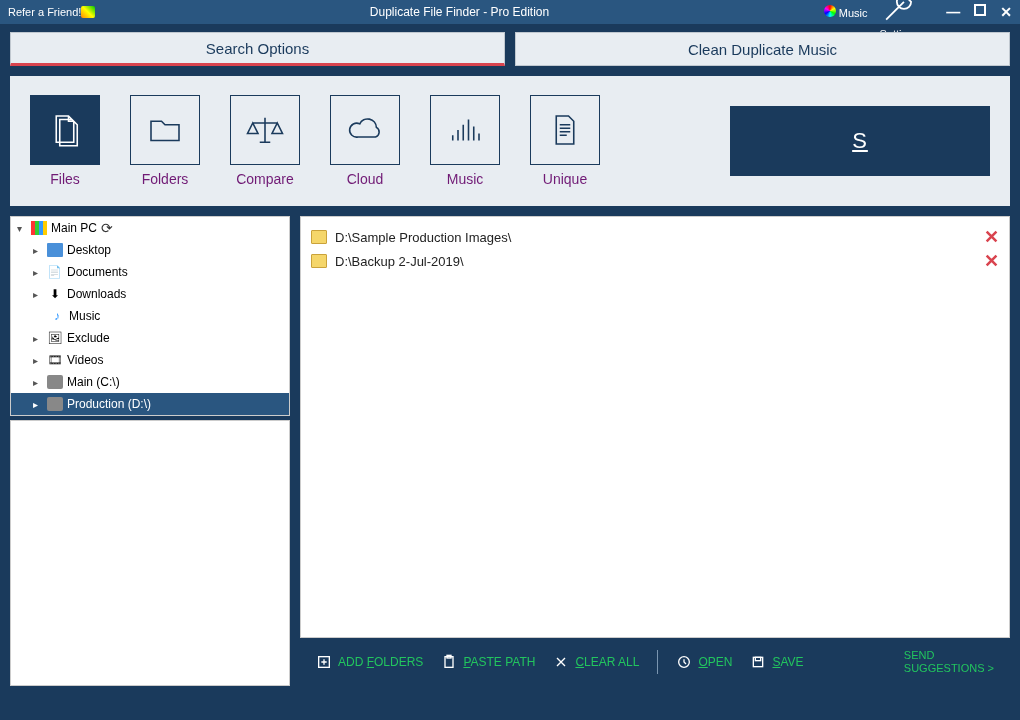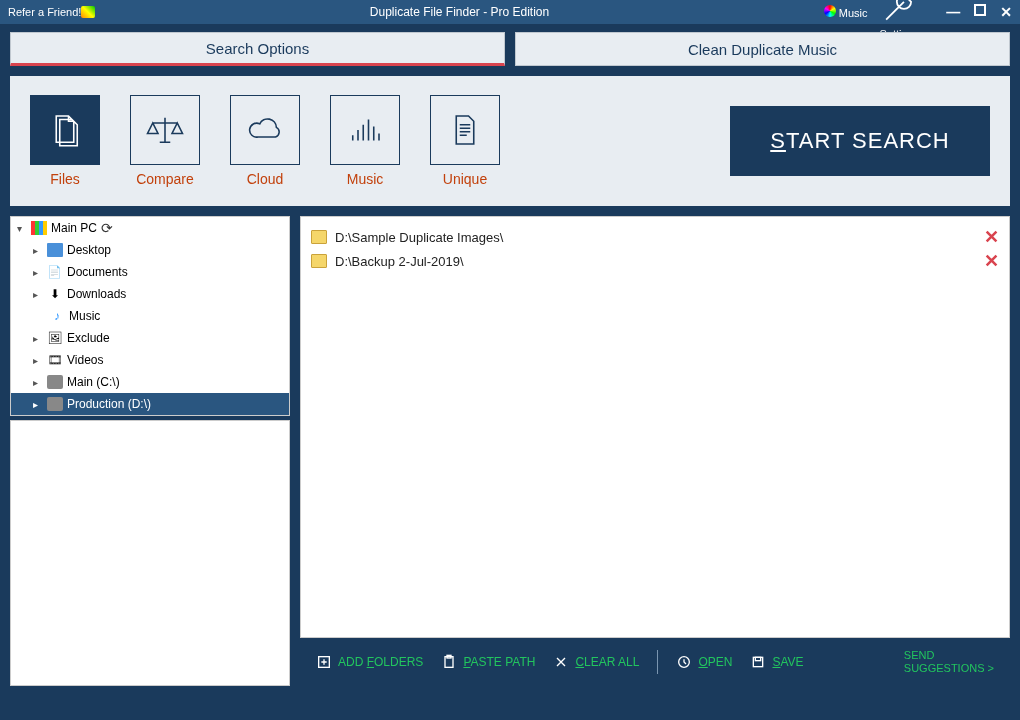--- a/index.html
+++ b/index.html
@@ -9,21 +9,21 @@
 .titlebar-center { flex: 1; text-align: center; font-size: 12px; }
 .titlebar-right { display: flex; align-items: center; gap: 12px; }
 .titlebar-right span { cursor: pointer; }
 .win-controls { display: flex; gap: 14px; margin-left: 12px; font-size: 14px; font-weight: bold; }
 .friend-icon { display:inline-block; width:14px; height:12px; background: linear-gradient(45deg,#f80,#ff0,#0c0); border-radius:2px; }
 .theme-icon { display:inline-block; width:12px; height:12px; background: conic-gradient(#f00,#ff0,#0f0,#0ff,#00f,#f0f,#f00); border-radius:50%; }
 .tabs { height: 42px; background: #1a3a5c; display: flex; gap: 10px; padding: 0 10px; }
 .tab { flex: 1; background: #e8edf2; display: flex; align-items: center; justify-content: center; color: #1a3a5c; font-size: 15px; cursor: pointer; margin-top: 8px; border:1px solid #c0c8d0;}
 .tab.active { border-bottom: 3px solid #d9434e; }
 .toolbar { height: 130px; background: #e8edf2; margin: 10px 10px 0 10px; display: flex; align-items: center; padding: 0 20px; gap: 30px; }
-.tool-item { display: flex; flex-direction: column; align-items: center; gap: 6px; cursor: pointer; color: #c2410c; font-size: 14px; }
+.tool-item { display: flex; flex-direction: column; align-items: center; gap: 6px; cursor: pointer; color: #701a75; font-size: 14px; }
 .tool-box { width: 70px; height: 70px; border: 1.5px solid #1a3a5c; display: flex; align-items: center; justify-content: center; }
 .tool-box.active { background: #1a3a5c; color:#fff; }
 .tool-box svg { width: 42px; height: 42px; stroke: #1a3a5c; fill: none; stroke-width: 1.8; }
 .tool-box.active svg { stroke: #fff; fill:none; }
 .start-btn { margin-left: auto; width: 260px; height: 70px; background: #1a3a5c; color: #fff; font-size: 22px; display: flex; align-items: center; justify-content: center; cursor: pointer; letter-spacing:1px; }
 .start-btn span.u { text-decoration: underline; }
 .main { display: flex; height: 470px; margin: 10px 10px 0 10px; gap: 10px; }
 .sidebar { width: 280px; display: flex; flex-direction: column; gap: 4px; }
 .tree-panel { height: 200px; background: #fff; border: 1px solid #ccc; overflow: auto; font-size: 12px; }
 .tree-panel .row { display: flex; align-items: center; height: 22px; padding: 0 6px; gap: 4px; cursor: pointer; }
@@ -82,20 +82,28 @@
     <div class="tool-box active">
         <svg viewBox="0 0 48 48">
           <path d="M14 8h14l6 6v24H14z M28 8v6h6 M18 12h14l6 6v24H18z" stroke="#fff"></path>
         </svg>
       </div>
     <span>Files</span>
   </div>
   <div class="tool-item">
     <div class="tool-box">
         <svg viewBox="0 0 48 48">
+          <path d="M8 14h12l4 4h16v18H8z"></path>
+        </svg>
+      </div>
+    <span>Folders</span>
+  </div>
+  <div class="tool-item">
+    <div class="tool-box">
+        <svg viewBox="0 0 48 48">
           <path d="M24 10v28 M10 16l-6 12h12z M38 16l-6 12h12z M10 16h28 M18 38h12"></path>
         </svg>
       </div>
     <span>Compare</span>
   </div>
   <div class="tool-item">
     <div class="tool-box">
         <svg viewBox="0 0 48 48">
           <path d="M16 32a8 8 0 1 1 2-15 10 10 0 0 1 19 4 6 6 0 0 1 -1 11z"></path>
         </svg>
@@ -113,21 +121,20 @@
   <div class="tool-item">
     <div class="tool-box">
         <svg viewBox="0 0 48 48">
           <path d="M14 8h14l6 6v26H14z M18 18h12 M18 22h12 M18 26h12 M18 30h8"></path>
         </svg>
       </div>
     <span>Unique</span>
   </div>
   <div class="start-btn">
       <span class="u">S</span>
-      <span>TART SEARCH</span>
     </div>
 </div>
 
 <div class="main">
   <div class="sidebar">
     <div class="tree-panel">
       <div class="row">
           <span class="arrow">▾</span>
           <span class="icon thispc"></span>
           <span>Main PC</span>
@@ -172,21 +179,21 @@
           <span class="icon drive-icon"></span>
           <span>Production (D:\)</span>
         </div>
     </div>
     <div class="blank-panel"></div>
   </div>
   <div class="content">
     <div class="folder-list">
       <div class="folder-row">
           <span class="folder-icon"></span>
-          <span>D:\Sample Duplicate Images\</span>
+          <span>D:\Sample Production Images\</span>
           <span class="remove">✕</span>
         </div>
       <div class="folder-row">
           <span class="folder-icon"></span>
           <span>D:\Backup 2-Jul-2019\</span>
           <span class="remove">✕</span>
         </div>
     </div>
     <div class="footer">
       <div class="fbtn">

